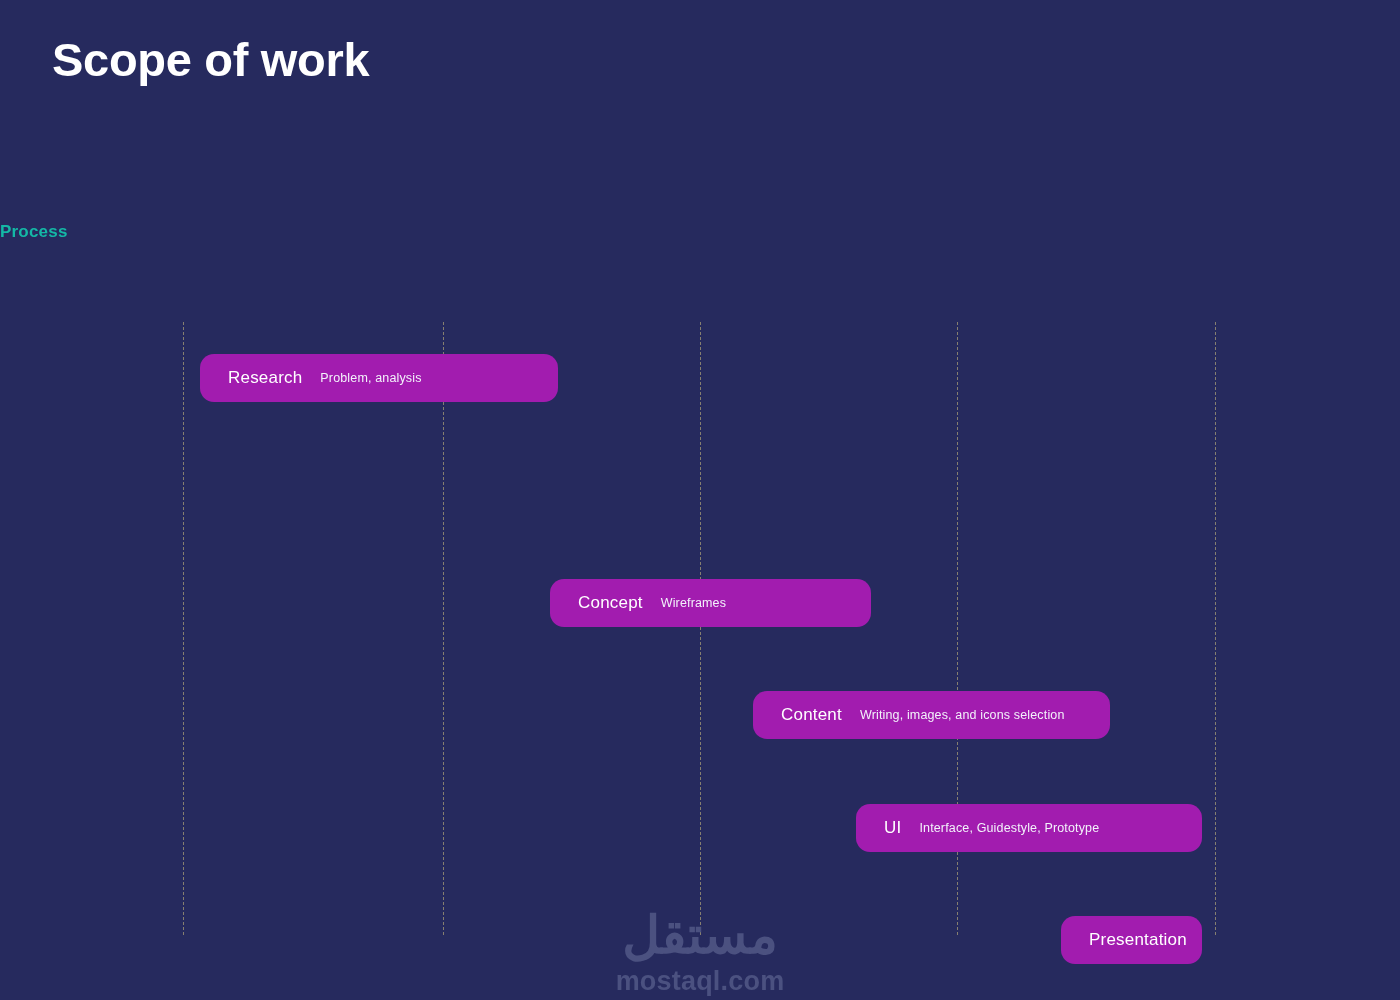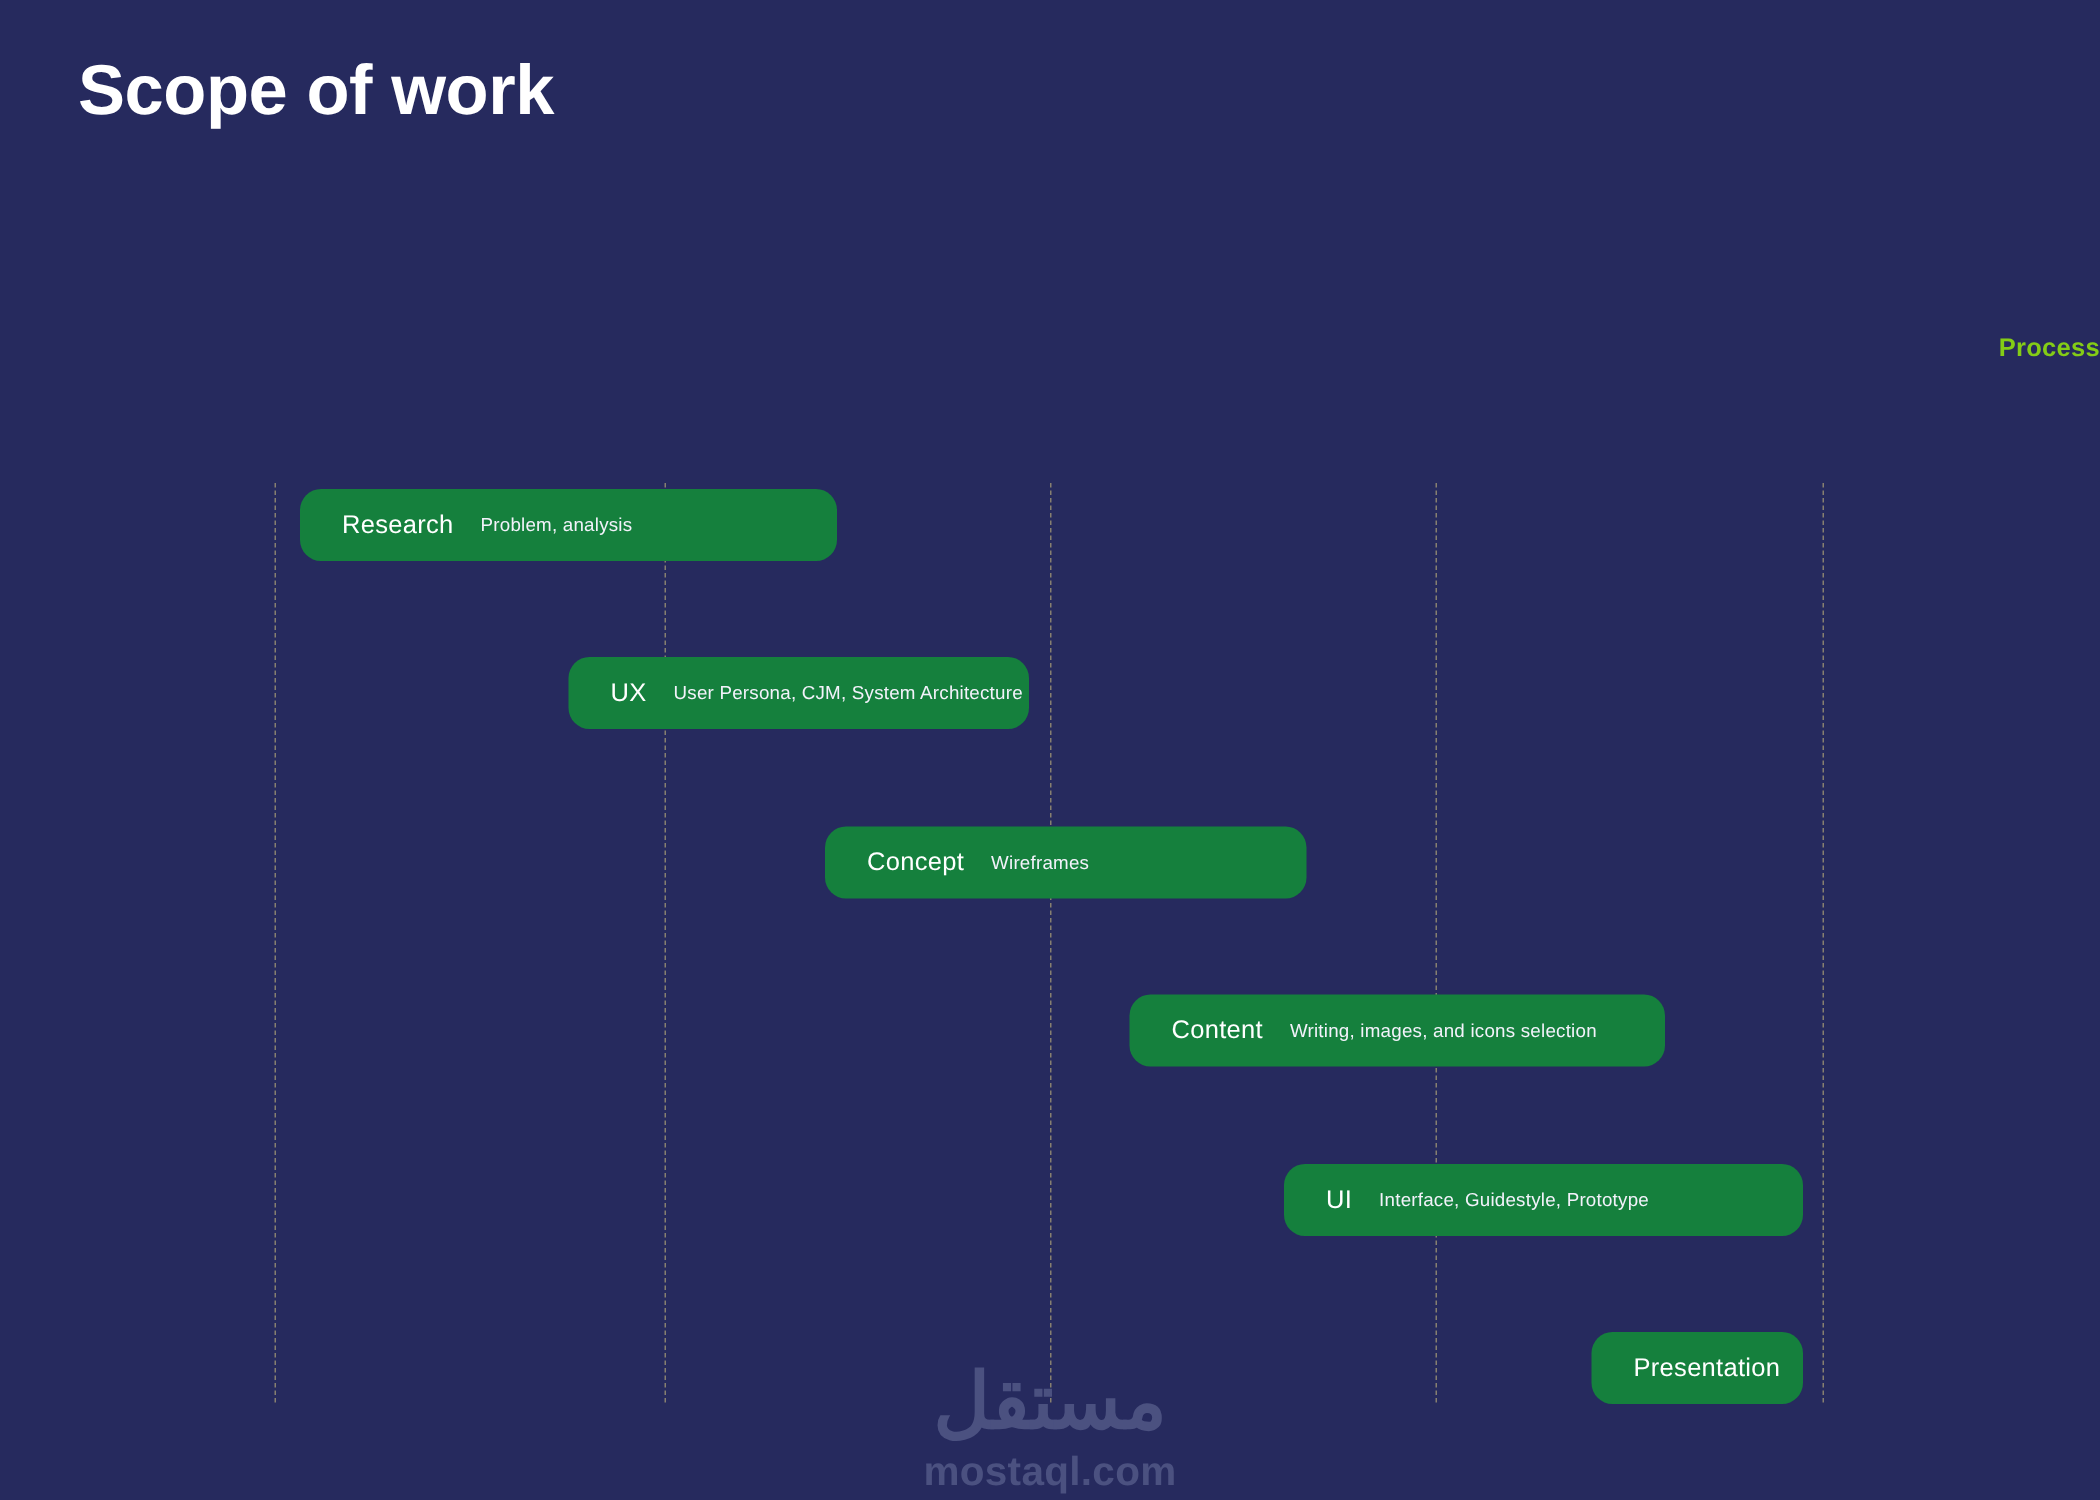--- a/index.html
+++ b/index.html
@@ -48,24 +48,24 @@
     letter-spacing: 0.1px;
     white-space: nowrap;
   }
 
   
   .process-label {
     position: absolute;
     left: 0;
     top: 222px;
     width: 1400px;
-    text-align: right;
+    text-align: left;
     font-size: 17px;
     font-weight: bold;
-    color: #84cc16;
+    color: #14b8a6;
     letter-spacing: 0.2px;
   }
 
   
   .chart {
     position: absolute;
     left: 0;
     top: 0;
     width: 1400px;
     height: 1000px;
@@ -76,26 +76,27 @@
     top: 322px;
     height: 613px;
     width: 0;
     border-left: 1px dashed #8c8471;
     opacity: 0.95;
   }
 
   .bar {
     position: absolute;
     height: 48px;
-    background: #15803d;
+    background: #a21caf;
     border-radius: 14px;
     display: flex;
     align-items: center;
     box-sizing: border-box;
     padding-left: 28px;
+    margin-top: 28px;
   }
   .bar-label {
     font-size: 17px;
     color: #ffffff;
     font-weight: normal;
     white-space: nowrap;
     letter-spacing: 0.2px;
   }
   .bar-desc {
     font-size: 12.5px;
@@ -150,24 +151,20 @@
     <div class="gridline" style="left:443px"></div>
     <div class="gridline" style="left:700px"></div>
     <div class="gridline" style="left:957px"></div>
     <div class="gridline" style="left:1215px"></div>
 
     <div class="bar" style="left:200px;top:326px;width:358px">
       <span class="bar-label">Research</span>
       <span class="bar-desc">Problem, analysis</span>
     </div>
 
-    <div class="bar" style="left:379px;top:438px;width:307px">
-      <span class="bar-label">UX</span>
-      <span class="bar-desc">User Persona, CJM, System Architecture</span>
-    </div>
 
     <div class="bar" style="left:550px;top:551px;width:321px">
       <span class="bar-label">Concept</span>
       <span class="bar-desc">Wireframes</span>
     </div>
 
     <div class="bar" style="left:753px;top:663px;width:357px">
       <span class="bar-label">Content</span>
       <span class="bar-desc">Writing, images, and icons selection</span>
     </div>

